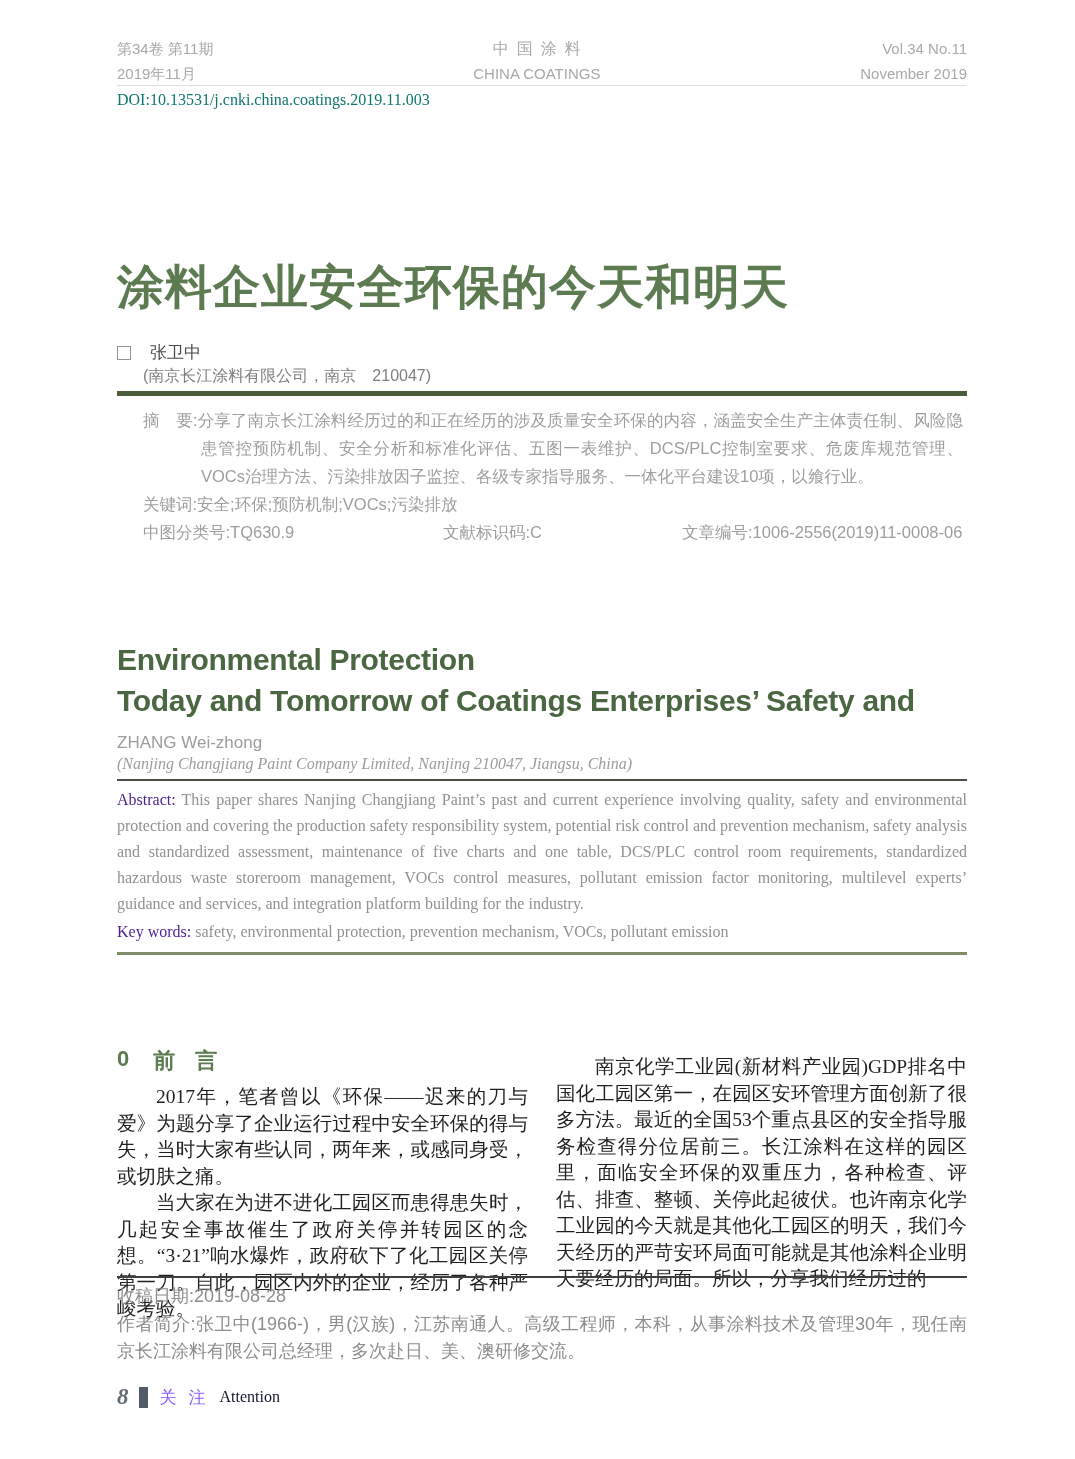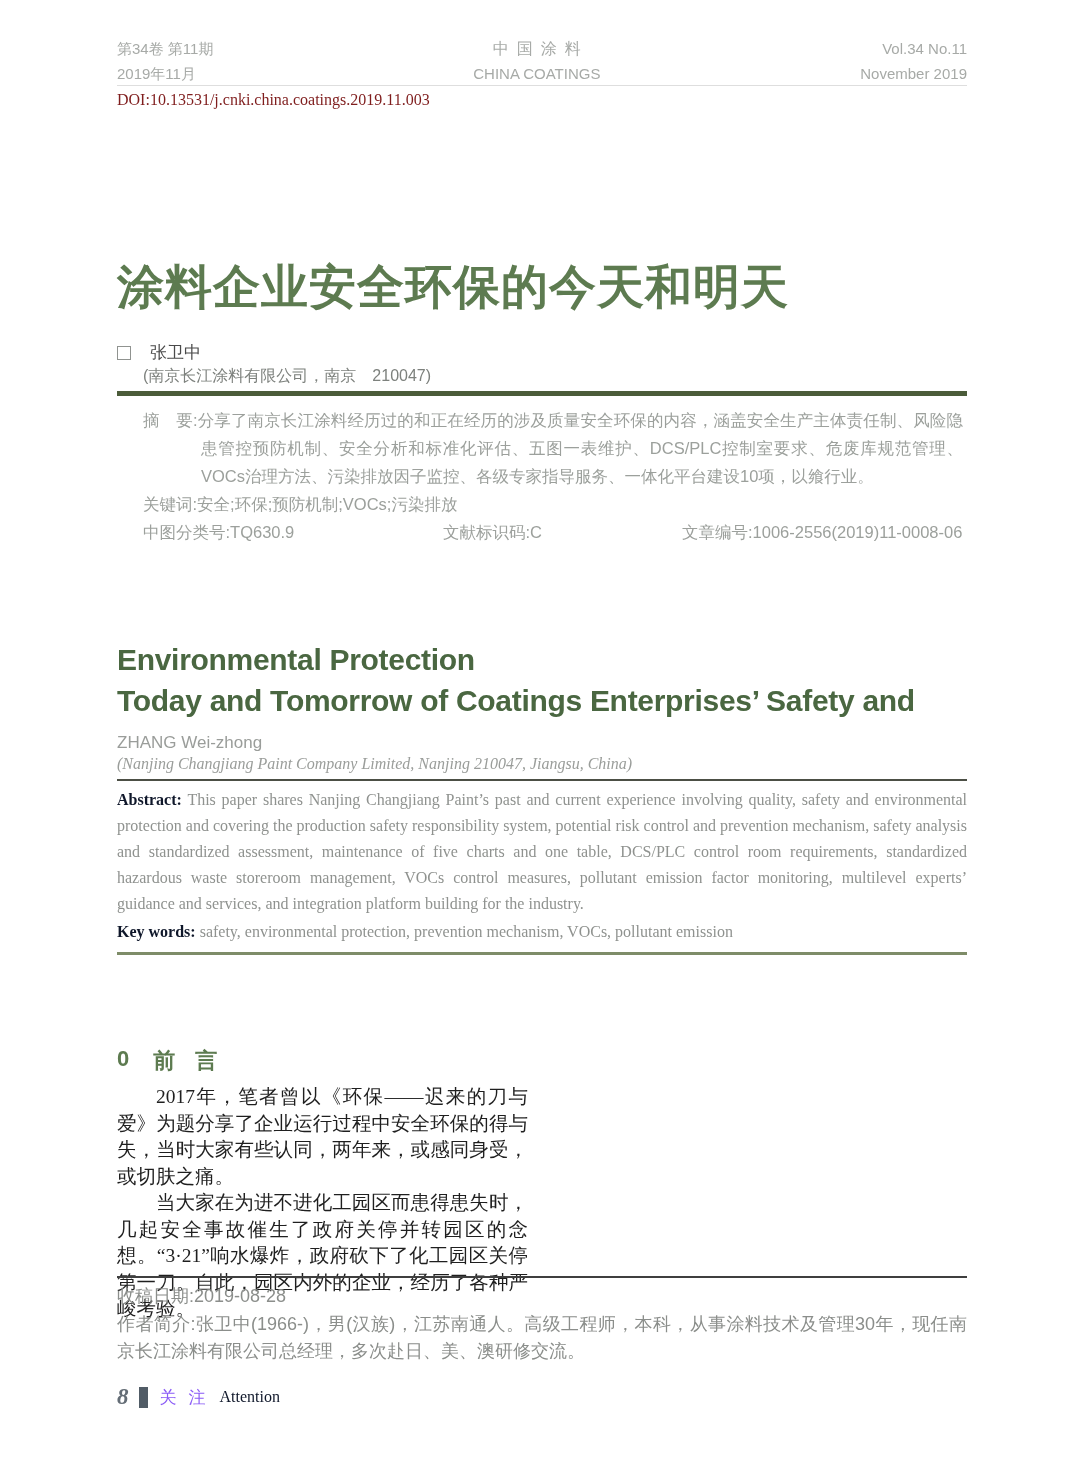--- a/index.html
+++ b/index.html
@@ -11,21 +11,21 @@
   .blk { position:absolute; left:117px; width:850px; }
 
   
   .hdr { top:36px; display:flex; justify-content:space-between;
          font-family:"Liberation Sans", sans-serif; font-size:15px;
          line-height:25px; color:#a7aaa7; }
   .hdr-c { text-align:center; }
   .hdr-r { text-align:right; }
   .journal-cn { letter-spacing:8px; padding-left:8px; font-size:16px; }
   .hdr-line { top:85px; height:1px; background:#dedede; }
-  .doi { top:91px; font-size:16px; color:#7f1d1d; }
+  .doi { top:91px; font-size:16px; color:#0f766e; }
 
   
   .title-cn { top:256px; font-family:"Liberation Sans", sans-serif;
               font-size:47px; font-weight:bold; color:#5d7b50; letter-spacing:1px; }
   .author-row { top:341px; display:flex; align-items:center; gap:19px;
                 font-family:"Liberation Sans", sans-serif; font-size:17px; color:#4a4a4a; }
   .author-box { width:12px; height:12px; border:1px solid #909390; background:#fff; }
   .affil-cn { top:366px; padding-left:26px; font-family:"Liberation Sans", sans-serif;
               font-size:16px; color:#7d817d; }
   .rule-green { top:391px; height:5px; background:#4b5c3a; }
@@ -47,21 +47,21 @@
               line-height:41px; letter-spacing:-0.3px; }
   .en-author { top:733px; font-family:"Liberation Sans", sans-serif;
                font-size:17px; color:#9a9d9a; }
   .en-affil { top:755px; font-style:italic; font-size:16px; color:#9a9d9a; }
   .rule-dark1 { top:779px; height:2px; background:#4c4f45; }
 
   
   .en-abs { top:787px; font-size:16px; color:#8f928f; line-height:26px; }
   .en-abs p { margin:0; text-align:justify; }
   .en-abs .kw { text-align:left; margin-top:2px; }
-  .en-abs .lbl { font-weight:bold; color:#0f172a; }
+  .en-abs .lbl { font-weight:normal; color:#4c1d95; }
   .rule-olive { margin-top:7px; height:3px; background:#7e8c68; }
 
   
   .section { top:1044px; display:flex; gap:28px; }
   .col { width:411px; }
   .sec-head { margin:2px 0 8px 0; display:flex; gap:24px;
               font-family:"Liberation Sans", sans-serif;
               font-size:22px; font-weight:bold; color:#5d7b50; }
   .sec-title { letter-spacing:20px; }
   .bodyp { margin:0; font-size:19.5px; line-height:26.5px; color:#1f1f1f;
@@ -147,20 +147,23 @@
 
   <div class="blk section">
     <div class="col">
       <div class="sec-head">
         <span>0</span>
         <span class="sec-title">前言</span>
       </div>
       <p class="bodyp">2017年，笔者曾以《环保——迟来的刀与爱》为题分享了企业运行过程中安全环保的得与失，当时大家有些认同，两年来，或感同身受，或切肤之痛。</p>
       <p class="bodyp">当大家在为进不进化工园区而患得患失时，几起安全事故催生了政府关停并转园区的念想。“3·21”响水爆炸，政府砍下了化工园区关停第一刀。自此，园区内外的企业，经历了各种严峻考验。</p>
     </div>
+    <div class="col col-right">
+      <p class="bodyp">南京化学工业园(新材料产业园)GDP排名中国化工园区第一，在园区安环管理方面创新了很多方法。最近的全国53个重点县区的安全指导服务检查得分位居前三。长江涂料在这样的园区里，面临安全环保的双重压力，各种检查、评估、排查、整顿、关停此起彼伏。也许南京化学工业园的今天就是其他化工园区的明天，我们今天经历的严苛安环局面可能就是其他涂料企业明天要经历的局面。所以，分享我们经历过的</p>
+    </div>
   </div>
 
   <div class="blk rule-dark2"></div>
   <div class="blk footnote">
     <p>
       <span>收稿日期:</span><span>2019-08-28</span>
     </p>
     <p>
       <span>作者简介:</span><span>张卫中(1966-)，男(汉族)，江苏南通人。高级工程师，本科，从事涂料技术及管理30年，现任南京长江涂料有限公司总经理，多次赴日、美、澳研修交流。</span>
     </p>

